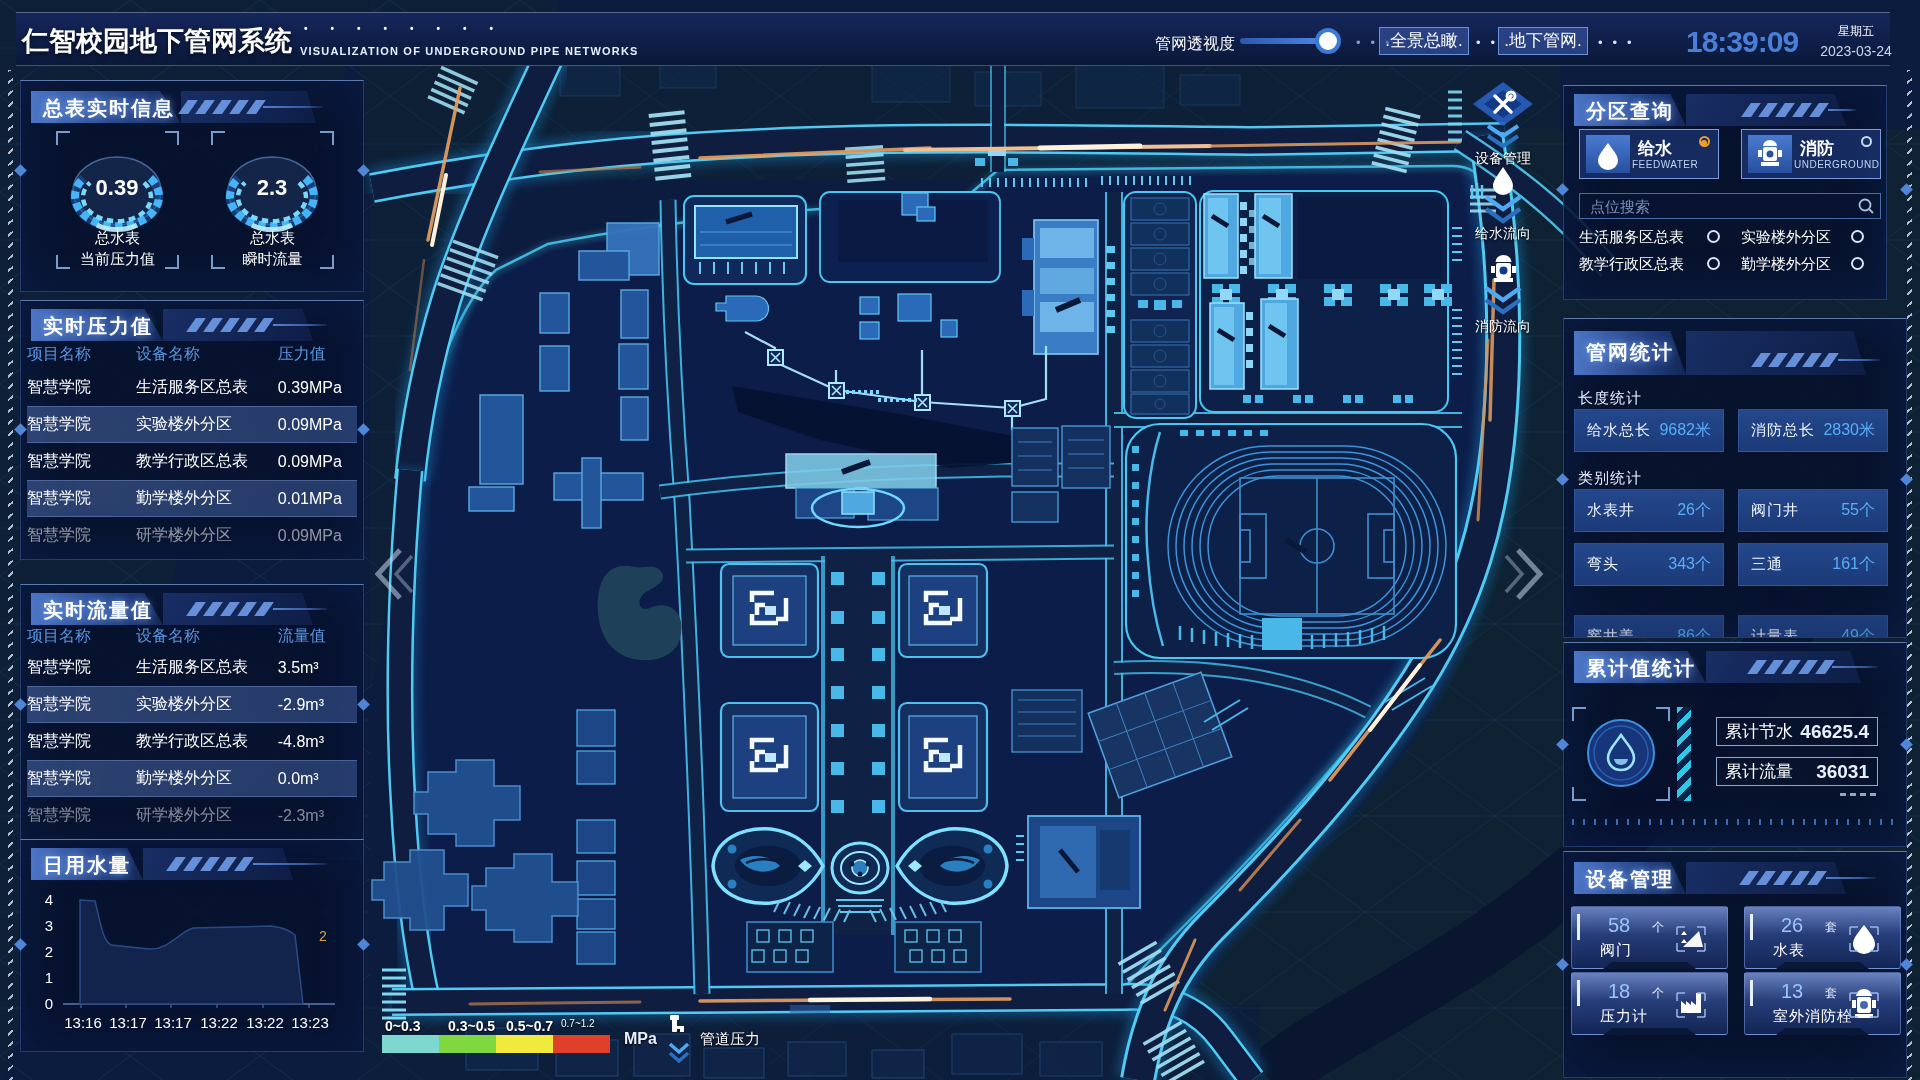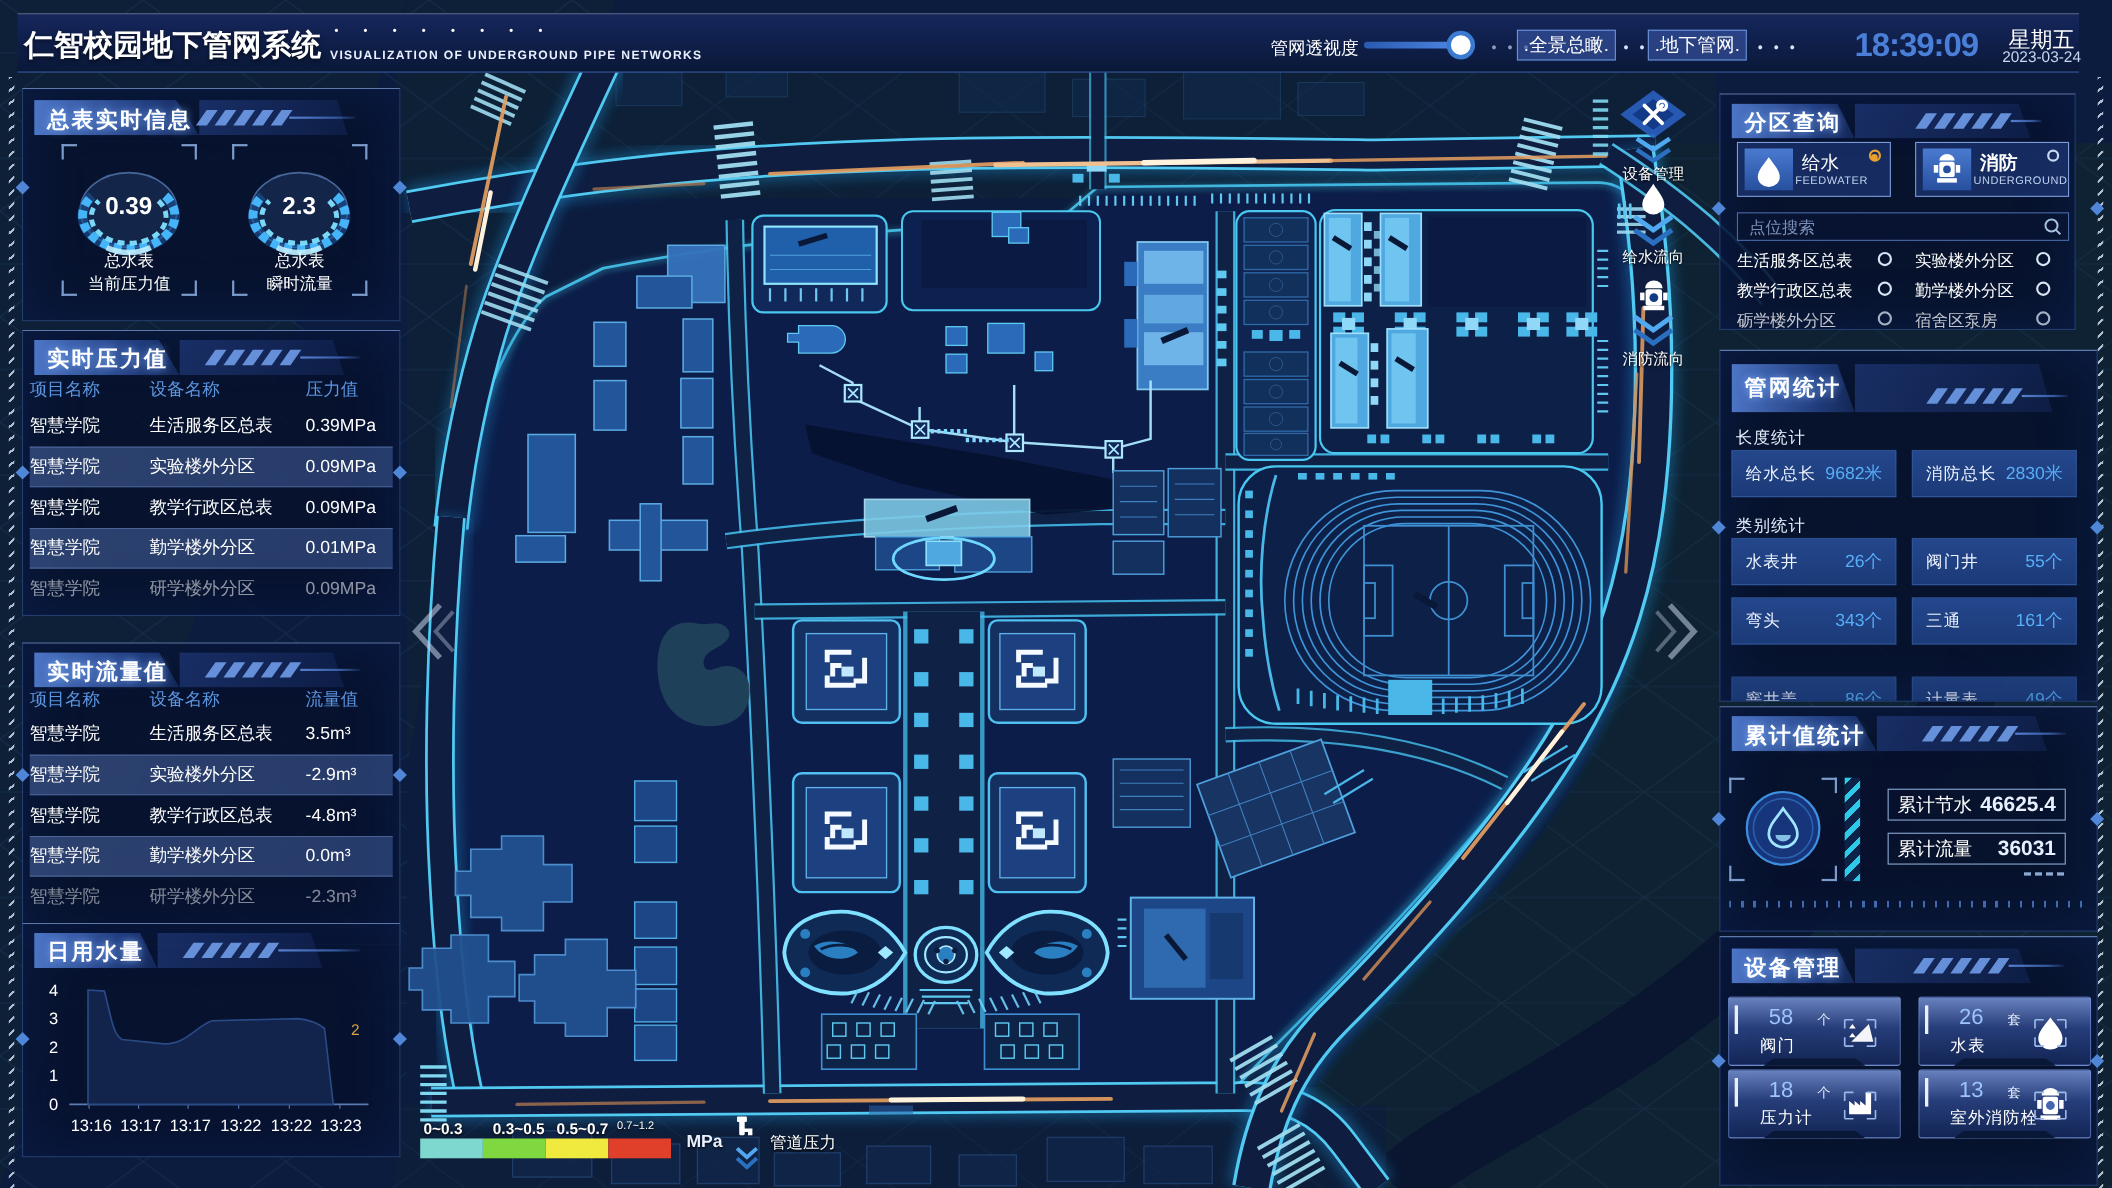--- a/index.html
+++ b/index.html
@@ -723,21 +723,21 @@
 <div style="position:absolute;left:1340px;top:22px;color:#8a9cc0;font-size:13px;letter-spacing:10px">•••</div>
 
 <div style="position:absolute;left:1363px;top:14px;width:90px;height:28px;background:rgba(58,88,168,.6);border:1px solid #6a92d8;color:#fff;font-size:17px;text-align:center;line-height:26px">.全景总瞰.</div>
 <div style="position:absolute;left:1460px;top:22px;color:#d8e4f8;font-size:13px;letter-spacing:10px">••</div>
 
 <div style="position:absolute;left:1482px;top:14px;width:90px;height:28px;background:rgba(58,88,168,.6);border:1px solid #6a92d8;color:#fff;font-size:17px;text-align:center;line-height:26px">.地下管网.</div>
 <div style="position:absolute;left:1582px;top:22px;color:#d8e4f8;font-size:13px;letter-spacing:10px">•••</div>
 
 <div style="position:absolute;left:1670px;top:12px;font-size:30px;font-weight:bold;color:#4a7fd8;letter-spacing:-1px">18:39:09</div>
 
-<div style="position:absolute;left:1800px;top:10px;width:80px;text-align:center;font-size:20px;color:#fff">星期五</div>
+<div style="position:absolute;left:1800px;top:10px;width:80px;text-align:center;font-size:12px;color:#fff">星期五</div>
 <div style="position:absolute;left:1790px;top:30px;width:100px;text-align:center;font-size:14px;color:#c8d8f0">2023-03-24</div>
 </div>
 
 <div class="panel" style="left:20px;top:80px;width:344px;height:212px">
 <div class="pt" style="top:10px">
           <div class="bar" style="width:150px"></div>
           <div class="bar2" style="left:150px;width:135px"></div>
           <div class="txt">总表实时信息</div>
           <div class="sl" style="left:152px">
             <i></i>
@@ -936,21 +936,21 @@
           </div>
           <div class="ln" style="left:254px;right:20px"></div>
         </div>
 
 <div style="position:absolute;left:15px;top:43px;width:140px;height:50px;background:rgba(28,54,118,.7);border:1px solid #7a9ad8">
 <div style="position:absolute;left:6px;top:5px;width:44px;height:38px;background:linear-gradient(180deg,#4a7ad0,#27509e)">
 <svg width="44" height="38">
               <path d="M22,8 C27,15 32,20 32,26 a10,9 0 0 1 -20,0 C12,20 17,15 22,8 Z" fill="#fff"></path>
             </svg>
           </div>
-<div style="position:absolute;left:58px;top:7px;font-size:17px;font-weight:normal;color:#fff">给水</div>
+<div style="position:absolute;left:58px;top:7px;font-size:17px;font-weight:bold;color:#fff">给水</div>
 <div style="position:absolute;left:52px;top:29px;font-size:10px;color:#c0d4f0;letter-spacing:.5px">FEEDWATER</div>
 <div style="position:absolute;right:8px;top:6px;width:11px;height:11px;border-radius:50%;border:2px solid #e8a030"></div>
 <div style="position:absolute;right:11.5px;top:9.5px;width:6px;height:6px;border-radius:50%;background:#e8a030"></div>
 </div>
 
 <div style="position:absolute;left:177px;top:43px;width:140px;height:50px;background:rgba(28,54,118,.7);border:1px solid #7a9ad8">
 <div style="position:absolute;left:6px;top:5px;width:44px;height:38px;background:linear-gradient(180deg,#4a7ad0,#27509e)">
 <svg width="44" height="38">
               <g fill="#fff">
                 <rect x="15" y="12" width="14" height="14" rx="2"></rect>
@@ -979,26 +979,20 @@
 <div style="display:flex;height:27px;align-items:center">
 <div style="width:128px">生活服务区总表</div>
             <div style="width:34px"><span style="display:inline-block;width:13px;height:13px;border-radius:50%;border:2px solid #d8e4f4"></span></div>
 <div style="width:110px">实验楼外分区</div>
             <div style="width:34px"><span style="display:inline-block;width:13px;height:13px;border-radius:50%;border:2px solid #d8e4f4"></span></div>
           </div>
 <div style="display:flex;height:27px;align-items:center">
 <div style="width:128px">教学行政区总表</div>
             <div style="width:34px"><span style="display:inline-block;width:13px;height:13px;border-radius:50%;border:2px solid #d8e4f4"></span></div>
 <div style="width:110px">勤学楼外分区</div>
-            <div style="width:34px"><span style="display:inline-block;width:13px;height:13px;border-radius:50%;border:2px solid #d8e4f4"></span></div>
-          </div>
-<div style="display:flex;height:27px;align-items:center;opacity:.75">
-<div style="width:128px">砺学楼外分区</div>
-            <div style="width:34px"><span style="display:inline-block;width:13px;height:13px;border-radius:50%;border:2px solid #d8e4f4"></span></div>
-<div style="width:110px">宿舍区泵房</div>
             <div style="width:34px"><span style="display:inline-block;width:13px;height:13px;border-radius:50%;border:2px solid #d8e4f4"></span></div>
           </div>
 </div>
 </div>
 
 <div class="panel" style="left:1563px;top:318px;width:344px;height:320px;overflow:hidden">
 <div class="pt" style="top:12px;height:44px">
           <div class="bar" style="width:112px;height:44px"></div>
           <div class="bar2" style="left:112px;width:180px;height:44px"></div>
           <div class="txt" style="top:8px">管网统计</div>

